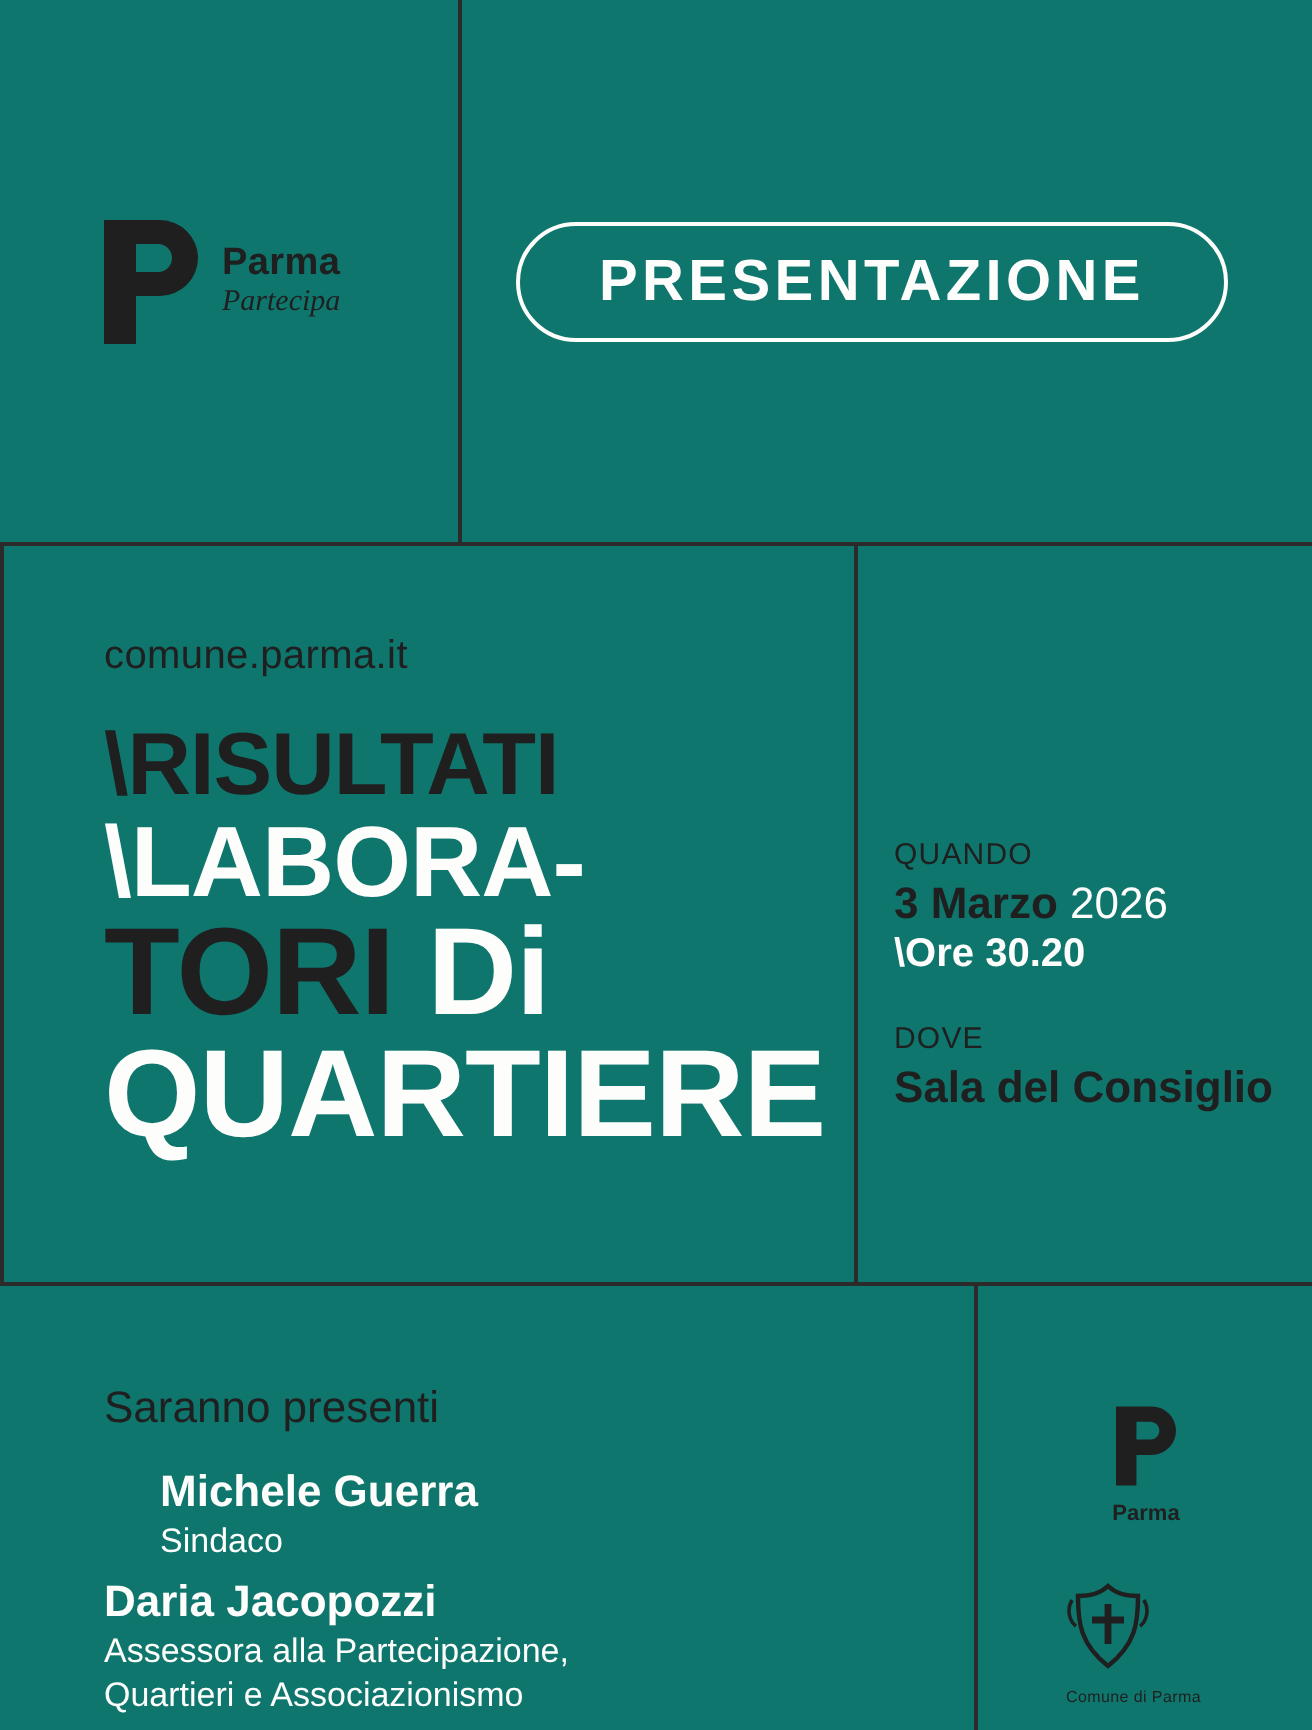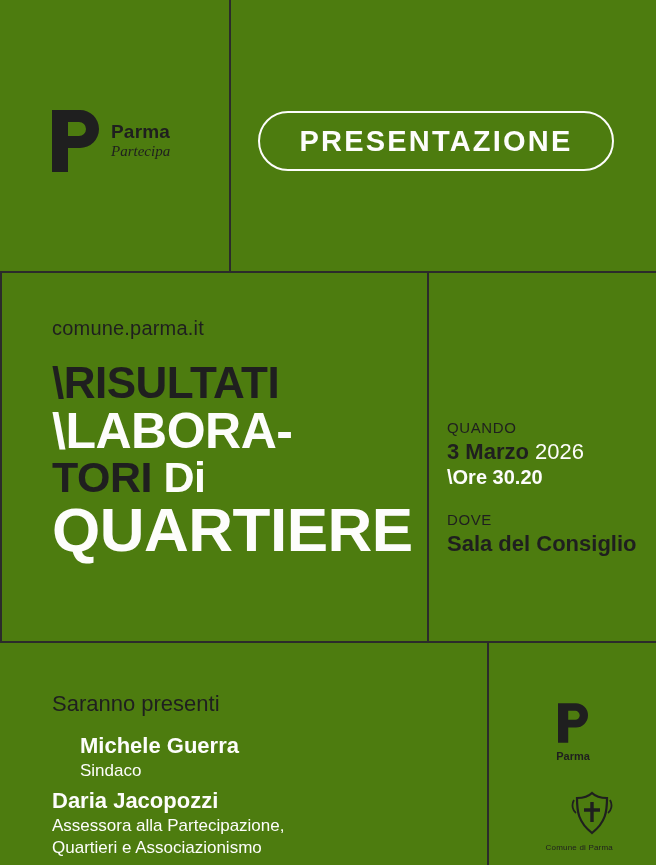--- a/index.html
+++ b/index.html
@@ -11,21 +11,21 @@
     height: 865px;
     background: #f4693c;
     font-family: "Liberation Sans", sans-serif;
     color: #1f1f1f;
     overflow: hidden;
   }
   .poster {
     position: relative;
     width: 656px;
     height: 865px;
-    background: #4d7c0f;
+    background: #0f766e;
     box-sizing: border-box;
   }
 
   
   .rule {
     position: absolute;
     background: #2b2b2b;
   }
   .rule-h-top      { left: 0;   top: 271px; width: 656px; height: 2px; }
   .rule-h-mid      { left: 0;   top: 641px; width: 656px; height: 2px; }
@@ -114,21 +114,21 @@
     font-size: 44px;
     color: #1f1f1f;
     margin-bottom: 2px;
   }
   .t2 {
     font-size: 50px;
     color: #fdfdfb;
     margin-bottom: 0;
   }
   .t3 {
-    font-size: 43px;
+    font-size: 62px;
     margin-bottom: 0;
   }
   .t3 .dark { color: #1f1f1f; }
   .t3 .light { color: #fdfdfb; }
   .t4 {
     font-size: 62px;
     color: #fdfdfb;
   }
 
   
@@ -216,21 +216,21 @@
   .logo-parma .lp-name {
     font-size: 11px;
     font-weight: bold;
     color: #1f1f1f;
     margin-top: 3px;
   }
   .crest {
     position: absolute;
     left: 44px; top: 148px;
     width: 80px;
-    text-align: right;
+    text-align: left;
   }
   .crest .crest-label {
     font-size: 8px;
     color: #1f1f1f;
     margin-top: 2px;
     letter-spacing: .2px;
   }
 </style>
 </head>
 <body>

